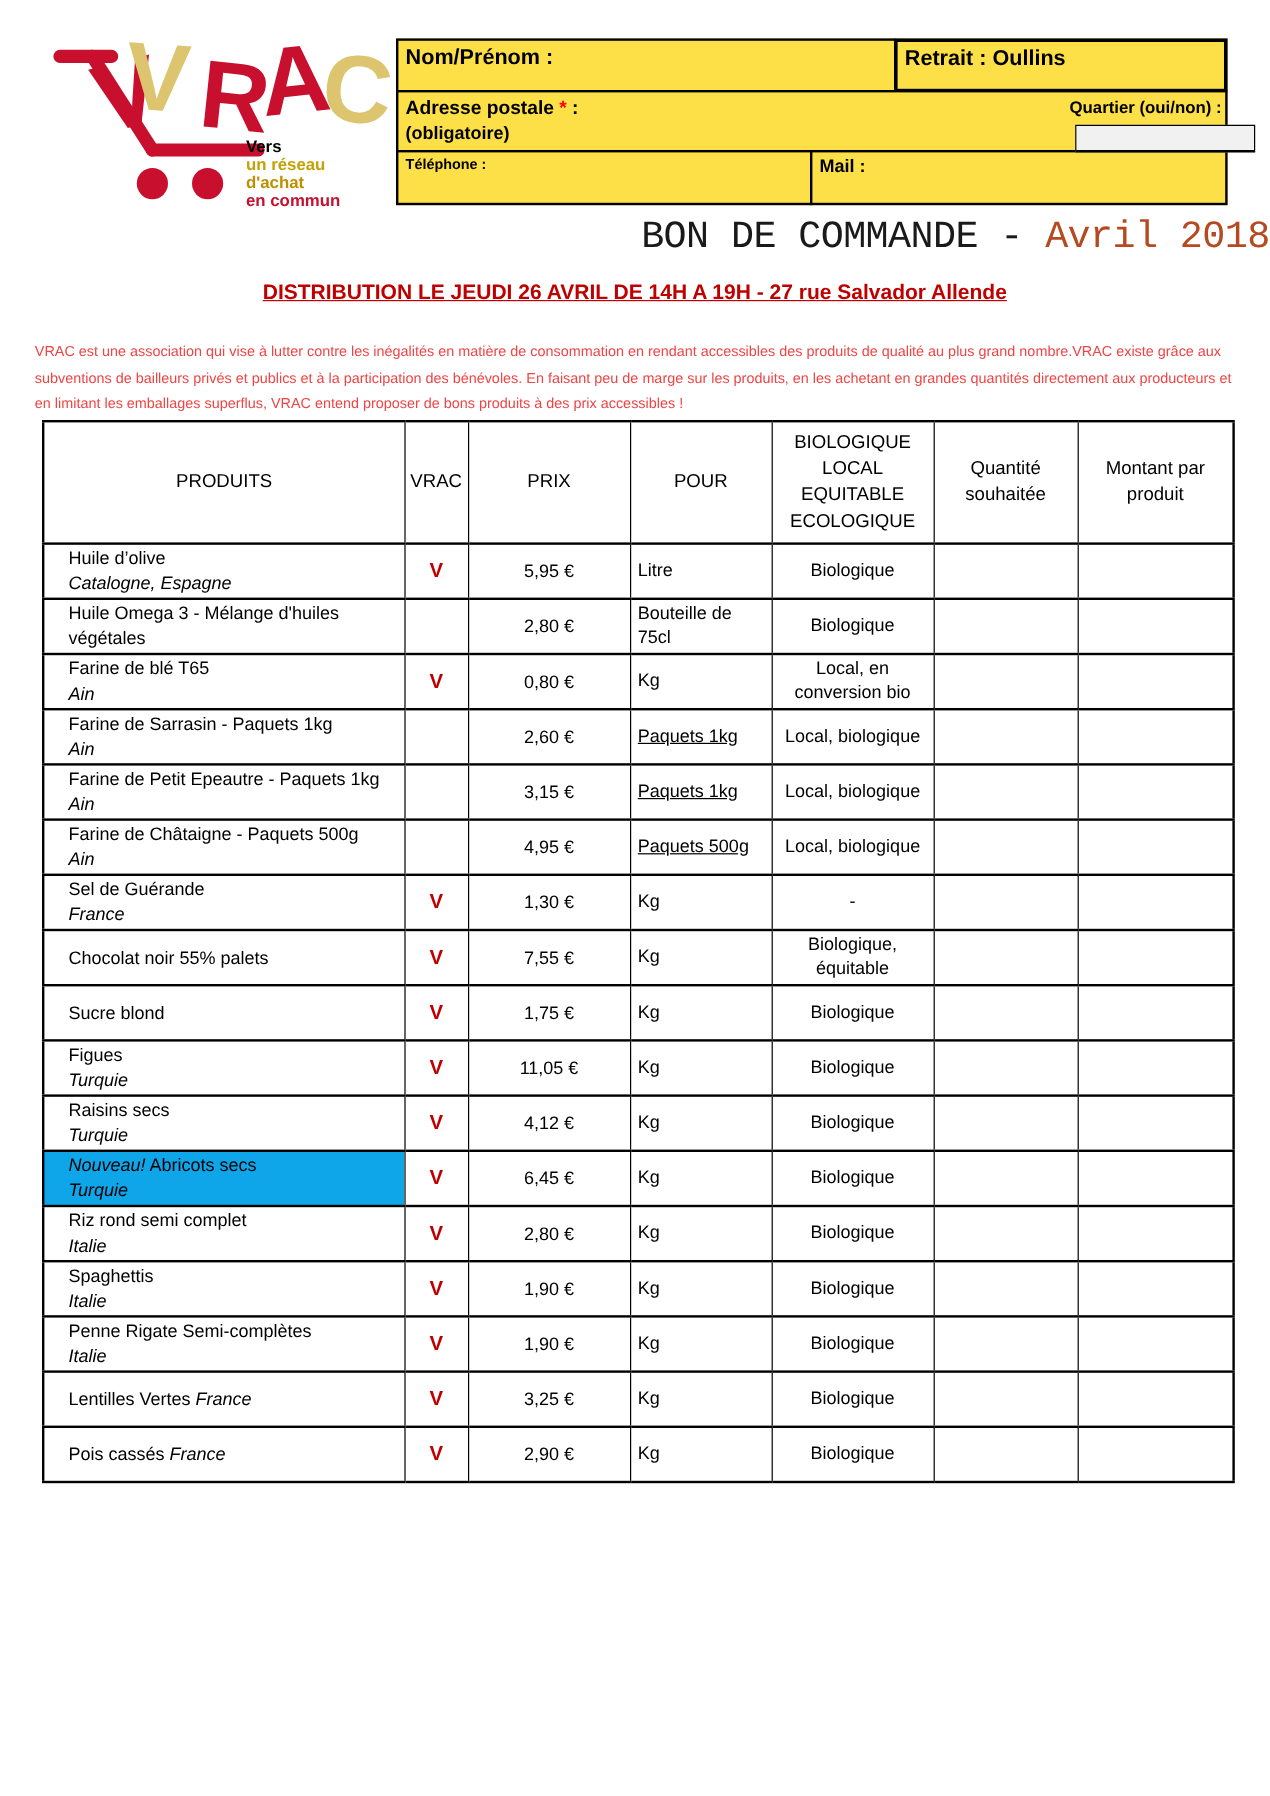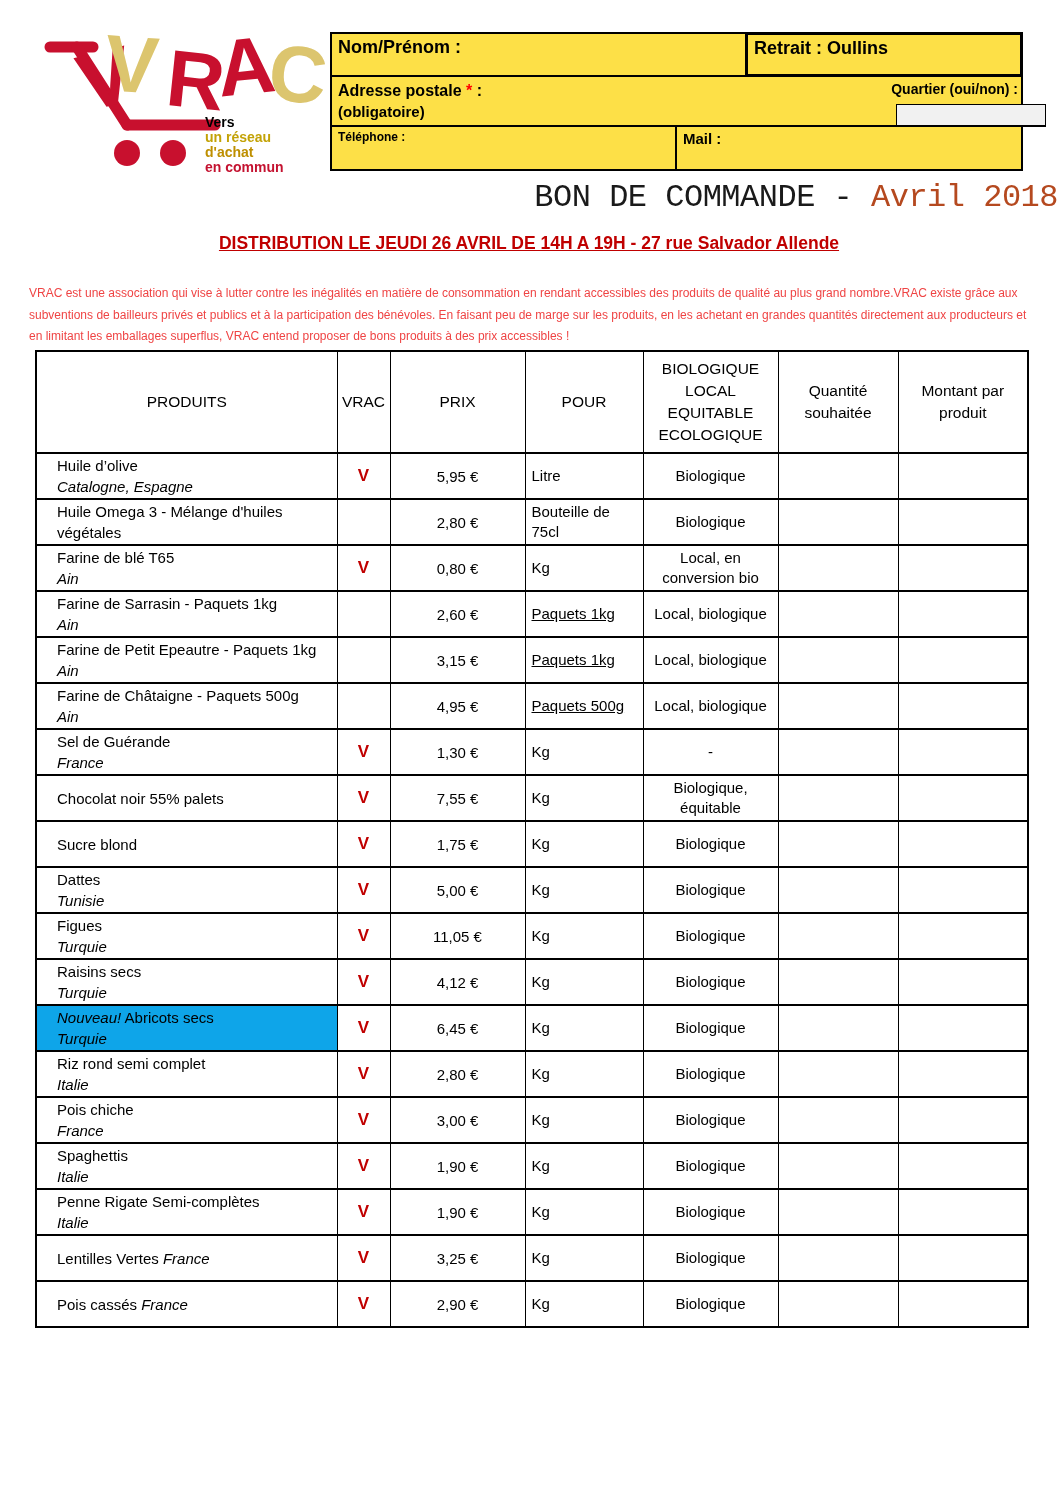--- a/index.html
+++ b/index.html
@@ -237,32 +237,20 @@
           </td>
           <td class="vrac">V</td>
           <td class="prix">1,75 €</td>
           <td class="pour"><span>Kg</span></td>
           <td class="bio">Biologique</td>
           <td class="qty"></td>
           <td class="amt"></td>
         </tr>
         <tr>
           <td class="prod">
-            <div class="pline"><span>Dattes</span></div>
-            <div class="pline"><span class="it">Tunisie</span></div>
-          </td>
-          <td class="vrac">V</td>
-          <td class="prix">5,00 €</td>
-          <td class="pour"><span>Kg</span></td>
-          <td class="bio">Biologique</td>
-          <td class="qty"></td>
-          <td class="amt"></td>
-        </tr>
-        <tr>
-          <td class="prod">
             <div class="pline"><span>Figues</span></div>
             <div class="pline"><span class="it">Turquie</span></div>
           </td>
           <td class="vrac">V</td>
           <td class="prix">11,05 €</td>
           <td class="pour"><span>Kg</span></td>
           <td class="bio">Biologique</td>
           <td class="qty"></td>
           <td class="amt"></td>
         </tr>
@@ -297,32 +285,20 @@
           </td>
           <td class="vrac">V</td>
           <td class="prix">2,80 €</td>
           <td class="pour"><span>Kg</span></td>
           <td class="bio">Biologique</td>
           <td class="qty"></td>
           <td class="amt"></td>
         </tr>
         <tr>
           <td class="prod">
-            <div class="pline"><span>Pois chiche</span></div>
-            <div class="pline"><span class="it">France</span></div>
-          </td>
-          <td class="vrac">V</td>
-          <td class="prix">3,00 €</td>
-          <td class="pour"><span>Kg</span></td>
-          <td class="bio">Biologique</td>
-          <td class="qty"></td>
-          <td class="amt"></td>
-        </tr>
-        <tr>
-          <td class="prod">
             <div class="pline"><span>Spaghettis</span></div>
             <div class="pline"><span class="it">Italie</span></div>
           </td>
           <td class="vrac">V</td>
           <td class="prix">1,90 €</td>
           <td class="pour"><span>Kg</span></td>
           <td class="bio">Biologique</td>
           <td class="qty"></td>
           <td class="amt"></td>
         </tr>

